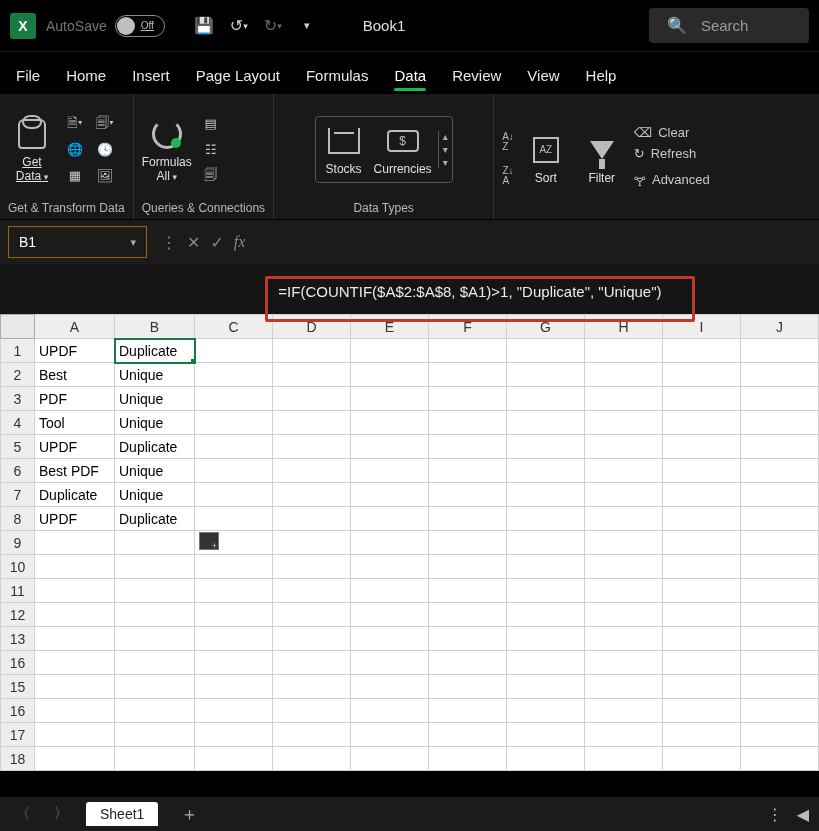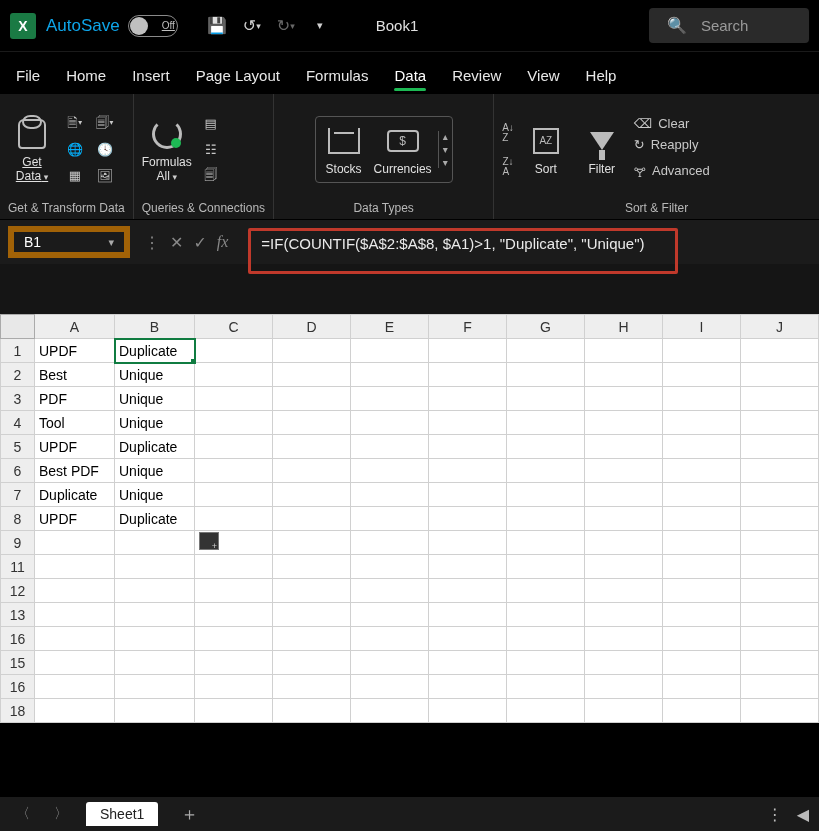--- a/index.html
+++ b/index.html
@@ -2,24 +2,24 @@
 <html><head>
 <meta charset="utf-8">
 <style>
 * { margin: 0; padding: 0; box-sizing: border-box; font-family: "Segoe UI", Arial, sans-serif; }
 body { background: #000; width: 819px; height: 831px; overflow: hidden; color: #fff; }
 
 
 .titlebar { display: flex; align-items: center; height: 52px; background: #000; padding: 0 10px; gap: 10px; border-bottom: 1px solid #1a1a1a;}
 .excel-logo { width: 26px; height: 26px; background: #1a7a44; display:flex; align-items:center; justify-content:center; font-weight:bold; font-size:14px; color:#fff; border-radius:3px;}
 .autosave-wrap { display: flex; align-items: center; gap: 8px; }
-.autosave-label { font-size: 17px; color: #0ea5e9; }
+.autosave-label { font-size: 14px; color: #737373; }
 .toggle { width: 50px; height: 22px; border: 1px solid #8a8a8a; border-radius: 12px; display:flex; align-items:center; padding:1px; gap:2px; }
 .toggle-knob { width: 18px; height: 18px; border-radius: 50%; background:#bfbfbf; }
-.toggle-text { font-size:10px; color:#bfbfbf; margin-left:12px;text-decoration:underline;}
+.toggle-text { font-size:10px; color:#bfbfbf; margin-left:4px;text-decoration:underline;}
 .tb-icon { width:24px; height:24px; display:flex; align-items:center; justify-content:center; color:#d0d0d0; font-size:16px; }
 .tb-sep { flex:0 0 8px; }
 .booktitle { margin-left: 34px; font-size:15px; color:#e0e0e0; }
 .tb-spacer { flex: 1; }
 .searchbox { display:flex; align-items:center; gap:14px; background:#2a2a2a; border-radius:4px; padding: 8px 18px; min-width: 160px; }
 .searchbox .mag { font-size:16px; color:#bdbdbd;}
 .searchbox .ph { font-size:15px; color:#9a9a9a;}
 
 
 .tabs { display:flex; align-items:flex-end; height: 42px; background:#000; padding:0 16px; gap:26px; }
@@ -53,26 +53,26 @@
 .stocks-ico::before{content:"";position:absolute;left:4px;right:4px;top:4px;height:14px;border-top:2px solid #bbb;}
 .curr-ico{width:32px;height:22px;border:2px solid #bbb;border-radius:4px;display:flex;align-items:center;justify-content:center;}
 .curr-ico::after{content:"$";color:#bbb;font-size:12px;}
 .sortAZ{display:flex;flex-direction:column;font-size:10px;line-height:1;color:#bbb;}
 .sortbtn-ico{width:26px;height:26px;border:2px solid #bbb;display:flex;align-items:center;justify-content:center;font-size:10px;color:#bbb;}
 .filter-ico{width:0;height:0;border-left:12px solid transparent;border-right:12px solid transparent;border-top:18px solid #bbb;position:relative;}
 .filter-ico::after{content:"";position:absolute;left:-3px;top:0;width:6px;height:10px;background:#bbb;}
 
 
 .fbar-row{display:flex;align-items:stretch;background:#1b1b1b;height:44px;}
-.namebox{width:122px;border:6px solid #a16207;margin:6px 4px 6px 8px;display:flex;align-items:center;padding:0 10px;font-size:14px;justify-content:space-between;}
+.namebox{width:139px;border:1px solid #a16207;margin:6px 4px 6px 8px;display:flex;align-items:center;padding:0 10px;font-size:14px;justify-content:space-between;}
 .namebox .arrow{color:#aaa;font-size:11px;}
 .fb-icons{display:flex;align-items:center;gap:10px;padding:0 10px;color:#888;font-size:16px;}
 .fb-fx{font-style:italic;font-family:serif;}
 .formula-area{flex:1;display:flex;align-items:flex-start;padding:8px 10px;position:relative;}
-.formula-highlight{border:3px solid #c0392b;padding:4px 10px 18px;border-radius:2px;min-width:430px;}
+.formula-highlight{border:3px solid #c0392b;padding:4px 10px 18px;border-radius:2px;min-width:430px;margin-top:48px;}
 .formula-text{font-size:15px;color:#eaeaea;}
 .fb-shadow{height:50px;background:#151515;}
 
 
 .sheet{background:#fff;color:#000;}
 .sheet table{border-collapse:collapse;table-layout:fixed;}
 .sheet th,.sheet td{border:1px solid #d0d0d0;font-size:14px;height:24px;padding:0 4px;text-align:left;overflow:hidden;white-space:nowrap;}
 .sheet .corner{width:34px;background:#e8e8e8;border:1px solid #aaa;}
 .sheet th.colh{background:#eee;text-align:center;color:#333;font-weight:normal;}
 .sheet th.rowh{background:#eee;text-align:center;color:#333;font-weight:normal;width:34px;}
@@ -219,29 +219,28 @@
           </div>
         <div class="lbl" style="white-space: pre-line;">Filter</div>
       </div>
       <div class="sf-mini">
         <div class="row">
             <span>⌫</span>
             <span>Clear</span>
           </div>
         <div class="row">
             <span>↻</span>
-            <span>Reapply</span>
+            <span>Refresh</span>
           </div>
         <div class="row">
             <span>🝖</span>
             <span>Advanced</span>
           </div>
       </div>
     </div>
-    <div class="group-label">Sort &amp; Filter</div>
   </div>
 </div>
 
 <div class="fbar-row">
   <div class="namebox">
     <span>B1</span>
     <span class="arrow">▾</span>
   </div>
   <div class="fb-icons">
     <span>⋮</span>
@@ -384,20 +383,33 @@
           <td class="colStd"><span class="fillhandle"></span></td>
           <td class="colStd"></td>
           <td class="colStd"></td>
           <td class="colStd"></td>
           <td class="colStd"></td>
           <td class="colStd"></td>
           <td class="colStd"></td>
           <td class="colStd"></td>
         </tr>
         <tr>
+          <th class="rowh">10</th>
+          <td class="colA"></td>
+          <td class="colB"></td>
+          <td class="colStd"></td>
+          <td class="colStd"></td>
+          <td class="colStd"></td>
+          <td class="colStd"></td>
+          <td class="colStd"></td>
+          <td class="colStd"></td>
+          <td class="colStd"></td>
+          <td class="colStd"></td>
+        </tr>
+        <tr>
           <th class="rowh">11</th>
           <td class="colA"></td>
           <td class="colB"></td>
           <td class="colStd"></td>
           <td class="colStd"></td>
           <td class="colStd"></td>
           <td class="colStd"></td>
           <td class="colStd"></td>
           <td class="colStd"></td>
           <td class="colStd"></td>
@@ -450,20 +462,33 @@
           <td class="colStd"></td>
           <td class="colStd"></td>
           <td class="colStd"></td>
           <td class="colStd"></td>
           <td class="colStd"></td>
           <td class="colStd"></td>
           <td class="colStd"></td>
         </tr>
         <tr>
           <th class="rowh">16</th>
+          <td class="colA"></td>
+          <td class="colB"></td>
+          <td class="colStd"></td>
+          <td class="colStd"></td>
+          <td class="colStd"></td>
+          <td class="colStd"></td>
+          <td class="colStd"></td>
+          <td class="colStd"></td>
+          <td class="colStd"></td>
+          <td class="colStd"></td>
+        </tr>
+        <tr>
+          <th class="rowh">17</th>
           <td class="colA"></td>
           <td class="colB"></td>
           <td class="colStd"></td>
           <td class="colStd"></td>
           <td class="colStd"></td>
           <td class="colStd"></td>
           <td class="colStd"></td>
           <td class="colStd"></td>
           <td class="colStd"></td>
           <td class="colStd"></td>

